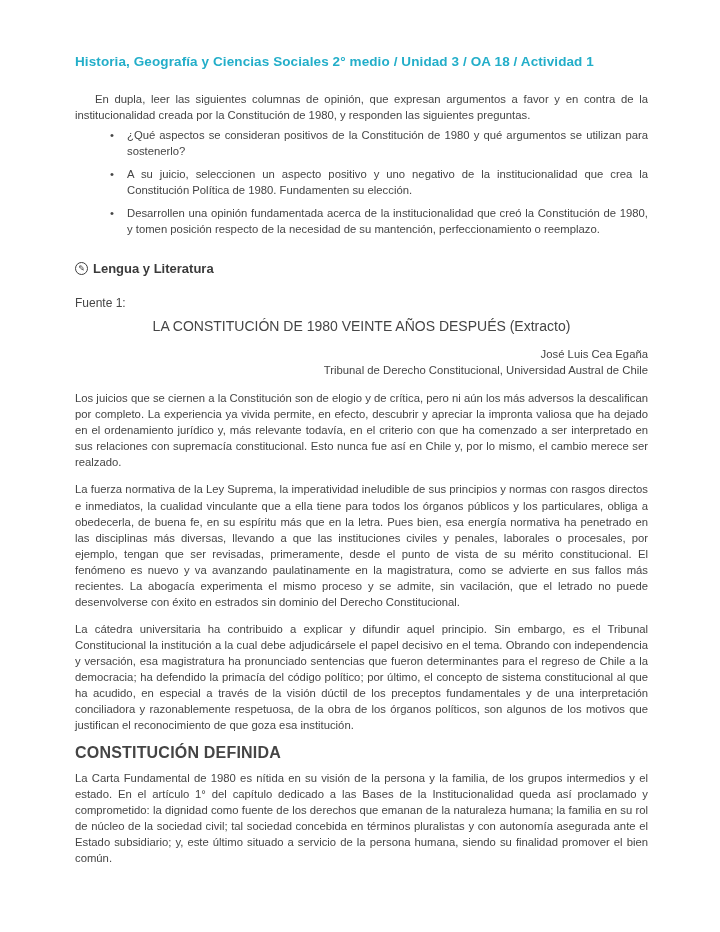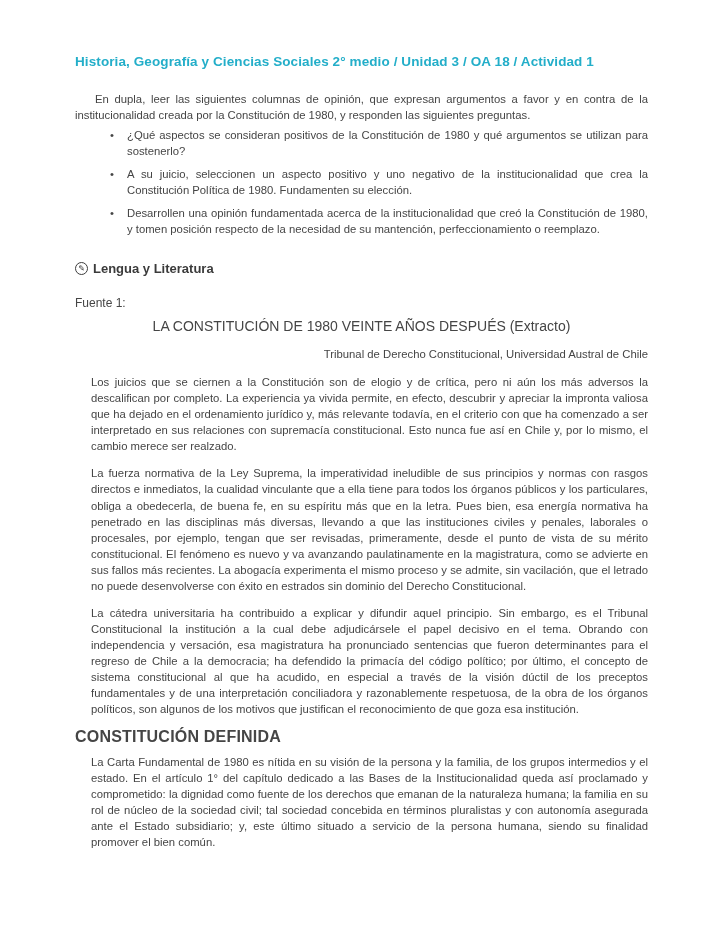--- a/index.html
+++ b/index.html
@@ -98,21 +98,21 @@
     line-height: 1.42;
   }
   .source-author-role {
     text-align: right;
     font-size: 11.3px;
     color: #454545;
     margin: 0 0 12px 0;
     line-height: 1.42;
   }
   .paragraph {
-    margin: 0 0 11px 16px;
+    margin: 0 0 11px 0;
   }
   .section-heading {
     font-size: 16px;
     color: #454545;
     margin: 4px 0 8px 0;
     letter-spacing: 0.2px;
   }
 </style>
 </head>
 <body>
@@ -131,20 +131,21 @@
 
   <div class="subject-link">
     <span class="subject-icon">✎</span>
     <span class="subject-label">Lengua y Literatura</span>
   </div>
 
   <p class="fuente-label">Fuente 1:</p>
 
   <p class="source-title">LA CONSTITUCIÓN DE 1980 VEINTE AÑOS DESPUÉS (Extracto)</p>
 
+  <p class="source-author">José Luis Cea Egaña</p>
   <p class="source-author-role">Tribunal de Derecho Constitucional, Universidad Austral de Chile</p>
 
   <p class="body-text paragraph">Los juicios que se ciernen a la Constitución son de elogio y de crítica, pero ni aún los más adversos la descalifican por completo. La experiencia ya vivida permite, en efecto, descubrir y apreciar la impronta valiosa que ha dejado en el ordenamiento jurídico y, más relevante todavía, en el criterio con que ha comenzado a ser interpretado en sus relaciones con supremacía constitucional. Esto nunca fue así en Chile y, por lo mismo, el cambio merece ser realzado.</p>
   <p class="body-text paragraph">La fuerza normativa de la Ley Suprema, la imperatividad ineludible de sus principios y normas con rasgos directos e inmediatos, la cualidad vinculante que a ella tiene para todos los órganos públicos y los particulares, obliga a obedecerla, de buena fe, en su espíritu más que en la letra. Pues bien, esa energía normativa ha penetrado en las disciplinas más diversas, llevando a que las instituciones civiles y penales, laborales o procesales, por ejemplo, tengan que ser revisadas, primeramente, desde el punto de vista de su mérito constitucional. El fenómeno es nuevo y va avanzando paulatinamente en la magistratura, como se advierte en sus fallos más recientes. La abogacía experimenta el mismo proceso y se admite, sin vacilación, que el letrado no puede desenvolverse con éxito en estrados sin dominio del Derecho Constitucional.</p>
   <p class="body-text paragraph">La cátedra universitaria ha contribuido a explicar y difundir aquel principio. Sin embargo, es el Tribunal Constitucional la institución a la cual debe adjudicársele el papel decisivo en el tema. Obrando con independencia y versación, esa magistratura ha pronunciado sentencias que fueron determinantes para el regreso de Chile a la democracia; ha defendido la primacía del código político; por último, el concepto de sistema constitucional al que ha acudido, en especial a través de la visión dúctil de los preceptos fundamentales y de una interpretación conciliadora y razonablemente respetuosa, de la obra de los órganos políticos, son algunos de los motivos que justifican el reconocimiento de que goza esa institución.</p>
 
   <h2 class="section-heading">CONSTITUCIÓN DEFINIDA</h2>
 
   <p class="body-text paragraph">La Carta Fundamental de 1980 es nítida en su visión de la persona y la familia, de los grupos intermedios y el estado. En el artículo 1° del capítulo dedicado a las Bases de la Institucionalidad queda así proclamado y comprometido: la dignidad como fuente de los derechos que emanan de la naturaleza humana; la familia en su rol de núcleo de la sociedad civil; tal sociedad concebida en términos pluralistas y con autonomía asegurada ante el Estado subsidiario; y, este último situado a servicio de la persona humana, siendo su finalidad promover el bien común.</p>
 

